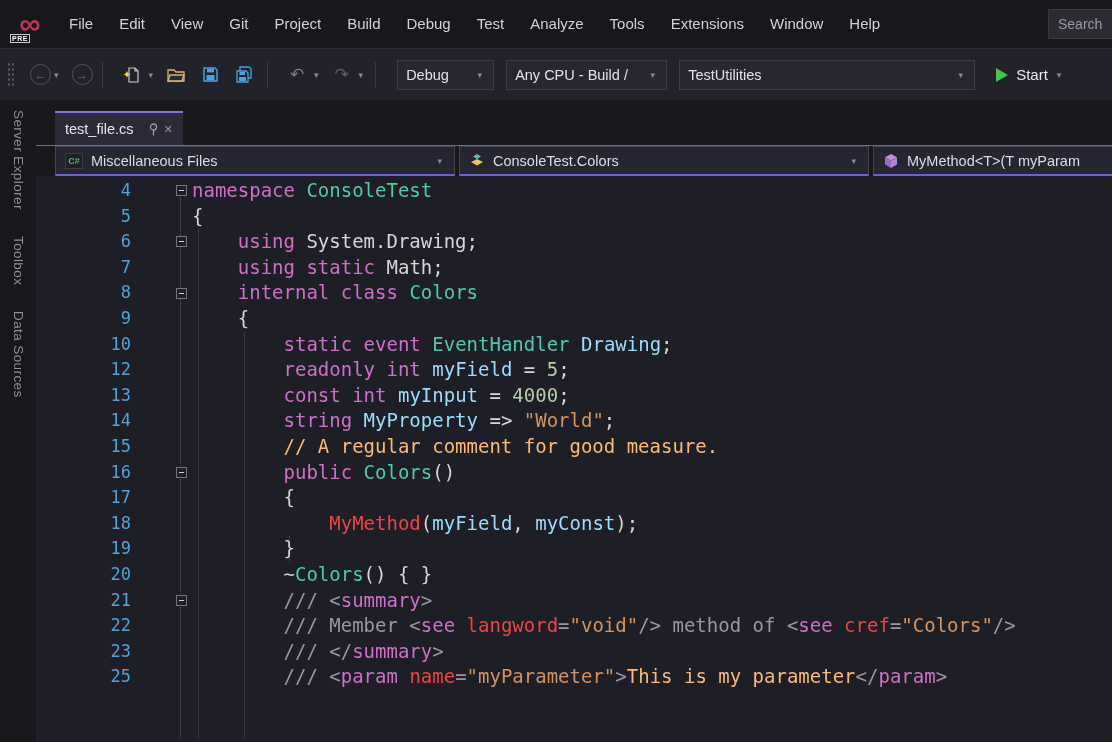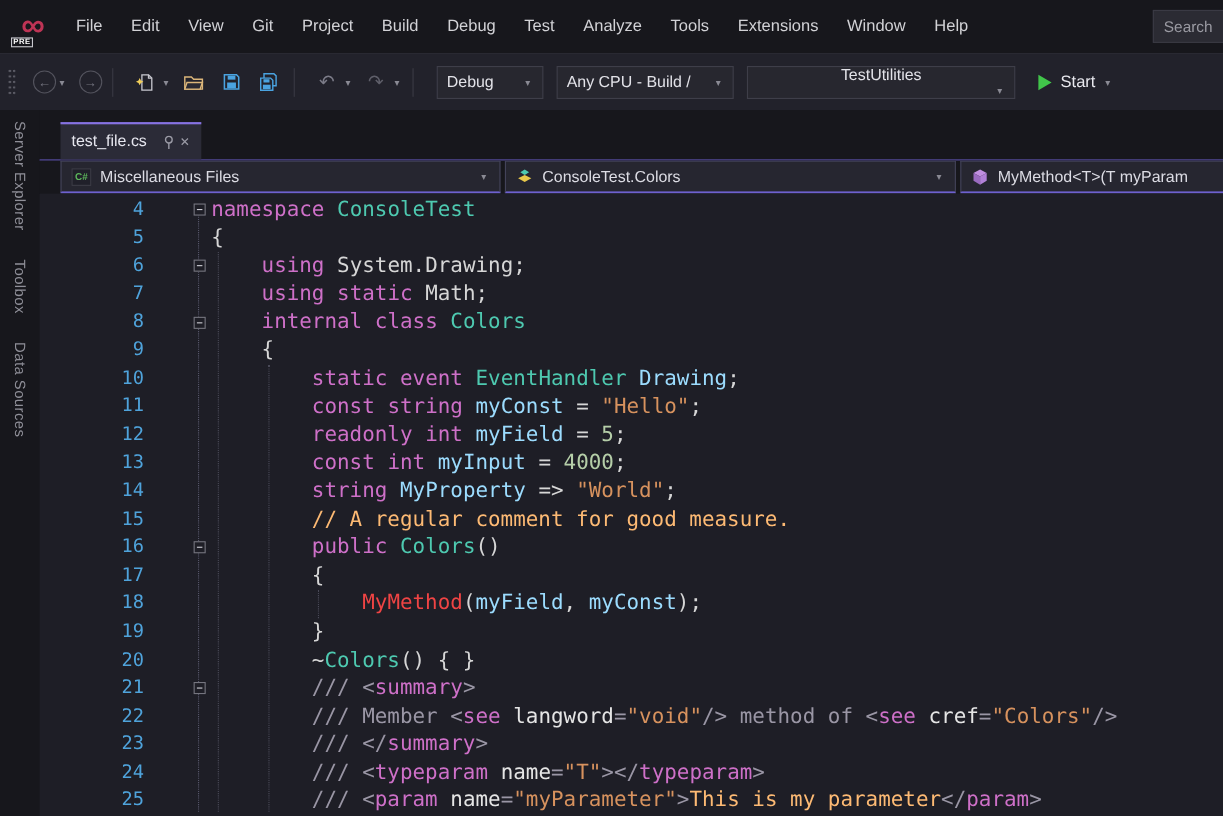--- a/index.html
+++ b/index.html
@@ -19,21 +19,21 @@
   .toolbar { height:52px; background:#22222B; border-top:1px solid #2B2B34; display:flex; align-items:center; padding-left:5px; }
   .grip { width:7px; height:26px; margin:0 6px 0 2px; background-image:radial-gradient(circle, #5A5A64 1px, transparent 1.3px); background-size:4px 5px; }
   .tb-circle { width:21px; height:21px; border:1.5px solid #54545E; border-radius:50%; color:#73737E; font-size:12px; display:flex; align-items:center; justify-content:center; background:transparent; margin-left:10px; flex:none; }
   .caret { font-size:9px; color:#8A8A94; margin:0 3px; flex:none; }
   .sep { width:1px; height:26px; background:#3A3A44; margin:0 9px; flex:none; }
   .tb-btn { width:28px; height:28px; border:none; background:transparent; display:flex; align-items:center; justify-content:center; margin-left:6px; flex:none; }
   .tb-glyph { font-size:17px; line-height:1; }
   .undo-g { color:#7C7C88; } .redo-g { color:#5F5F6A; }
   .combo { height:30px; background:#27272F; border:1px solid #3E3E49; display:flex; align-items:center; padding:0 8px; font-size:14.5px; color:#E2E2E8; margin-left:12px; flex:none; }
   .combo .caret { margin-left:auto; }
-  .combo.w-conf { width:97px; } .combo.w-plat { width:161px; } .combo.w-proj { width:244px;flex-direction:column; }
+  .combo.w-conf { width:97px; } .combo.w-plat { width:161px; } .combo.w-proj { width:296px; }
   .startbtn { display:flex; align-items:center; margin-left:21px; flex:none; }
   .tri { width:0; height:0; border-left:12px solid #41C54A; border-top:7px solid transparent; border-bottom:7px solid transparent; margin-right:8px; }
   .start-label { font-size:15px; color:#E8E8EE; margin-right:6px; }
 
   
   .main { display:flex; height:642px; }
   .side-strip { width:36px; flex:none; background:#17171C; display:flex; flex-direction:column; align-items:center; padding-top:10px; gap:26px; }
   .side-tab { writing-mode:vertical-rl; font-size:13.5px; color:#8F8F98; letter-spacing:0.4px; cursor:default; }
   .editor-col { flex:1; min-width:0; display:flex; flex-direction:column; }
 
@@ -69,21 +69,21 @@
 
   .tk-k { color:#CE70C8; }  
   .tk-y { color:#4EC9B0; }  
   .tk-i { color:#9CDCFE; }  
   .tk-p { color:#D6D6D6; }  
   .tk-s { color:#D7925E; }  
   .tk-n { color:#B5CEA8; }  
   .tk-c { color:#fdba74; }  
   .tk-d { color:#9A96A5; }  
   .tk-g { color:#CE70C8; }  
-  .tk-a { color:#e5e5e5; }  
+  .tk-a { color:#ef4444; }  
   .tk-f { color:#ef4444; }  
 </style>
 </head>
 <body>
 
 <div class="menubar">
   <div class="vs-logo">
     <span class="inf">∞</span>
     <span class="badge">PRE</span>
   </div>
@@ -280,26 +280,20 @@
             <span class="fold"></span>
             <span class="codetext"><span class="tk-p">    {</span></span>
           </div>
           <div class="code-row">
             <span class="ln">10</span>
             <span class="selmargin"></span>
             <span class="fold"></span>
             <span class="codetext"><span class="tk-p">        </span><span class="tk-k">static</span><span class="tk-p"> </span><span class="tk-k">event</span><span class="tk-p"> </span><span class="tk-y">EventHandler</span><span class="tk-p"> </span><span class="tk-i">Drawing</span><span class="tk-p">;</span></span>
           </div>
           <div class="code-row">
-            <span class="ln">11</span>
-            <span class="selmargin"></span>
-            <span class="fold"></span>
-            <span class="codetext"><span class="tk-p">        </span><span class="tk-k">const</span><span class="tk-p"> </span><span class="tk-k">string</span><span class="tk-p"> </span><span class="tk-i">myConst</span><span class="tk-p"> = </span><span class="tk-s">"Hello"</span><span class="tk-p">;</span></span>
-          </div>
-          <div class="code-row">
             <span class="ln">12</span>
             <span class="selmargin"></span>
             <span class="fold"></span>
             <span class="codetext"><span class="tk-p">        </span><span class="tk-k">readonly</span><span class="tk-p"> </span><span class="tk-k">int</span><span class="tk-p"> </span><span class="tk-i">myField</span><span class="tk-p"> = </span><span class="tk-n">5</span><span class="tk-p">;</span></span>
           </div>
           <div class="code-row">
             <span class="ln">13</span>
             <span class="selmargin"></span>
             <span class="fold"></span>
             <span class="codetext"><span class="tk-p">        </span><span class="tk-k">const</span><span class="tk-p"> </span><span class="tk-k">int</span><span class="tk-p"> </span><span class="tk-i">myInput</span><span class="tk-p"> = </span><span class="tk-n">4000</span><span class="tk-p">;</span></span>
@@ -360,26 +354,20 @@
             <span class="ln">22</span>
             <span class="selmargin"></span>
             <span class="fold"></span>
             <span class="codetext"><span class="tk-d">        /// Member &lt;</span><span class="tk-g">see</span><span class="tk-d"> </span><span class="tk-a">langword</span><span class="tk-d">=</span><span class="tk-s">"void"</span><span class="tk-d">/&gt; method of &lt;</span><span class="tk-g">see</span><span class="tk-d"> </span><span class="tk-a">cref</span><span class="tk-d">=</span><span class="tk-s">"Colors"</span><span class="tk-d">/&gt;</span></span>
           </div>
           <div class="code-row">
             <span class="ln">23</span>
             <span class="selmargin"></span>
             <span class="fold"></span>
             <span class="codetext"><span class="tk-d">        /// &lt;/</span><span class="tk-g">summary</span><span class="tk-d">&gt;</span></span>
-          </div>
-          <div class="code-row">
-            <span class="ln">24</span>
-            <span class="selmargin"></span>
-            <span class="fold"></span>
-            <span class="codetext"><span class="tk-d">        /// &lt;</span><span class="tk-g">typeparam</span><span class="tk-d"> </span><span class="tk-a">name</span><span class="tk-d">=</span><span class="tk-s">"T"</span><span class="tk-d">&gt;&lt;/</span><span class="tk-g">typeparam</span><span class="tk-d">&gt;</span></span>
           </div>
           <div class="code-row">
             <span class="ln">25</span>
             <span class="selmargin"></span>
             <span class="fold"></span>
             <span class="codetext"><span class="tk-d">        /// &lt;</span><span class="tk-g">param</span><span class="tk-d"> </span><span class="tk-a">name</span><span class="tk-d">=</span><span class="tk-s">"myParameter"</span><span class="tk-d">&gt;</span><span class="tk-c">This is my parameter</span><span class="tk-d">&lt;/</span><span class="tk-g">param</span><span class="tk-d">&gt;</span></span>
           </div>
         </div>
     </div>
 

